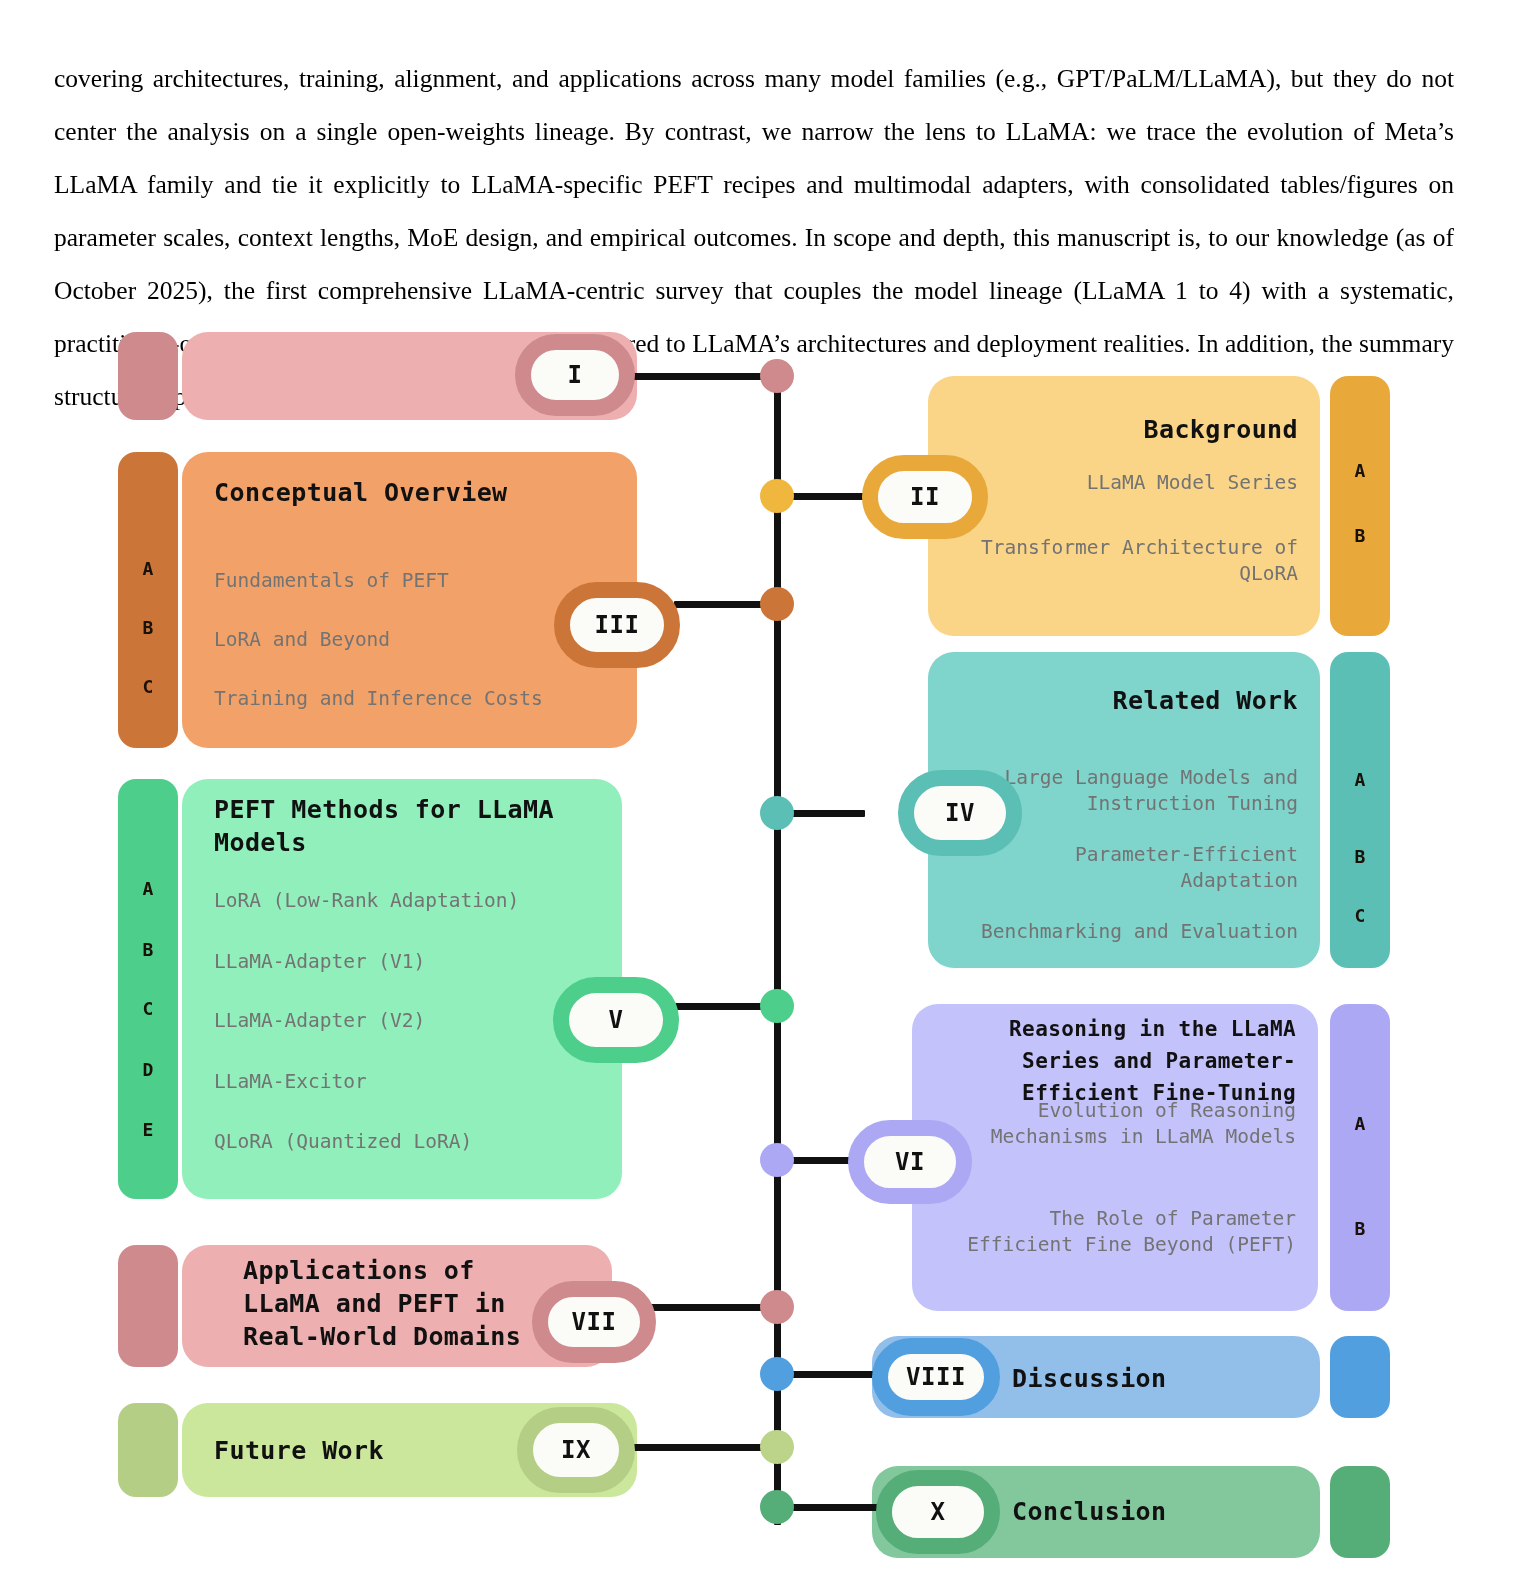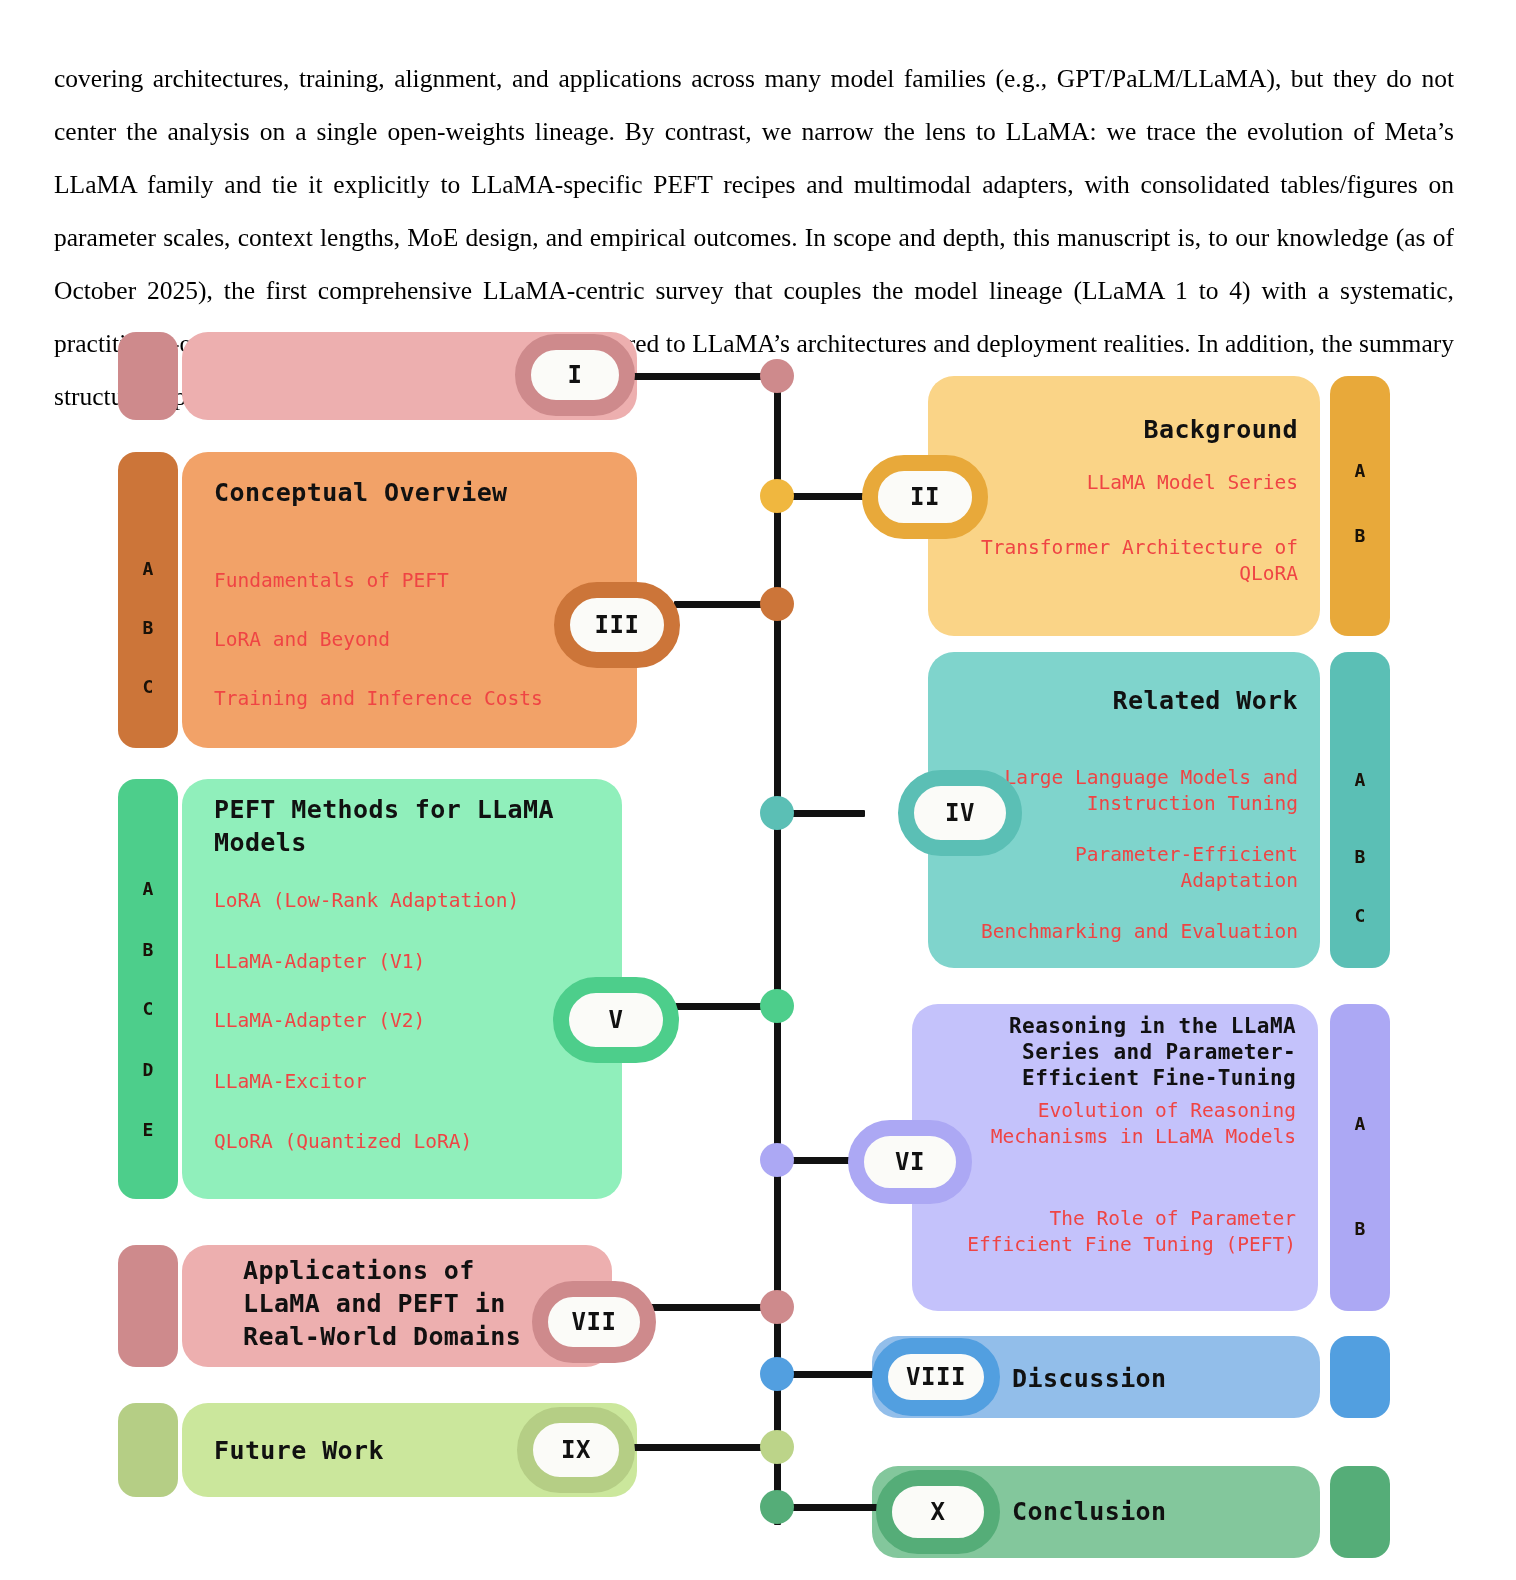--- a/index.html
+++ b/index.html
@@ -93,28 +93,28 @@
     position: absolute;
     font-family: "DejaVu Sans Mono", monospace;
     font-weight: bold;
     font-size: 25px;
     letter-spacing: 0.4px;
     color: #111111;
     line-height: 33px;
   }
   .block-title.small {
     font-size: 21px;
-    line-height: 26px;
+    line-height: 32px;
   }
   .sub-item {
     position: absolute;
     font-family: "DejaVu Sans Mono", monospace;
     font-size: 19.5px;
     line-height: 26px;
-    color: #ef4444;
+    color: #737373;
   }
 
   
   .badge {
     position: absolute;
     box-sizing: border-box;
     border-style: solid;
     border-radius: 999px;
     background: #fbfbf8;
     display: flex;
@@ -196,21 +196,21 @@
       <div class="connector" style="left: 673px; top: 685px; width: 104px;"></div>
       <div class="badge" style="left: 553px; top: 659px; width: 126px; height: 86px; border-color: rgb(77, 206, 139); border-width: 16px;">V</div>
       <div class="dot" style="left: 777px; top: 688px; background: rgb(77, 206, 139);"></div>
       <div class="block" style="left: 912px; top: 686px; width: 406px; height: 307px; background: rgb(196, 194, 251);"></div>
       <div class="side-bar" style="left: 1330px; top: 686px; width: 60px; height: 307px; background: rgb(172, 168, 244);">
         <div class="side-letter" style="top: 119px;">A</div>
         <div class="side-letter" style="top: 224px;">B</div>
       </div>
       <div class="block-title small" style="left: 944px; top: 695px; width: 352px; text-align: right;">Reasoning in the LLaMA Series and Parameter-Efficient Fine-Tuning</div>
       <div class="sub-item" style="left: 944px; top: 780px; width: 352px; text-align: right;">Evolution of Reasoning Mechanisms in LLaMA Models</div>
-      <div class="sub-item" style="left: 944px; top: 888px; width: 352px; text-align: right;">The Role of Parameter Efficient Fine Tuning (PEFT)</div>
+      <div class="sub-item" style="left: 944px; top: 888px; width: 352px; text-align: right;">The Role of Parameter Efficient Fine Beyond (PEFT)</div>
       <div class="connector" style="left: 777px; top: 839px; width: 77px;"></div>
       <div class="badge" style="left: 848px; top: 802px; width: 124px; height: 84px; border-color: rgb(172, 168, 244); border-width: 16px;">VI</div>
       <div class="dot" style="left: 777px; top: 842px; background: rgb(172, 168, 244);"></div>
       <div class="block" style="left: 182px; top: 927px; width: 430px; height: 122px; background: rgb(237, 175, 175);"></div>
       <div class="side-bar" style="left: 118px; top: 927px; width: 60px; height: 122px; background: rgb(206, 138, 140);"></div>
       <div class="block-title" style="left: 214px; top: 936px; width: 320px; text-align: left; margin-left: 29px;">Applications of LLaMA and PEFT in Real-World Domains</div>
       <div class="connector" style="left: 650px; top: 986px; width: 127px;"></div>
       <div class="badge" style="left: 532px; top: 963px; width: 124px; height: 82px; border-color: rgb(206, 138, 140); border-width: 16px;">VII</div>
       <div class="dot" style="left: 777px; top: 989px; background: rgb(206, 138, 140);"></div>
       <div class="block" style="left: 872px; top: 1018px; width: 448px; height: 82px; background: rgb(146, 190, 234);"></div>

